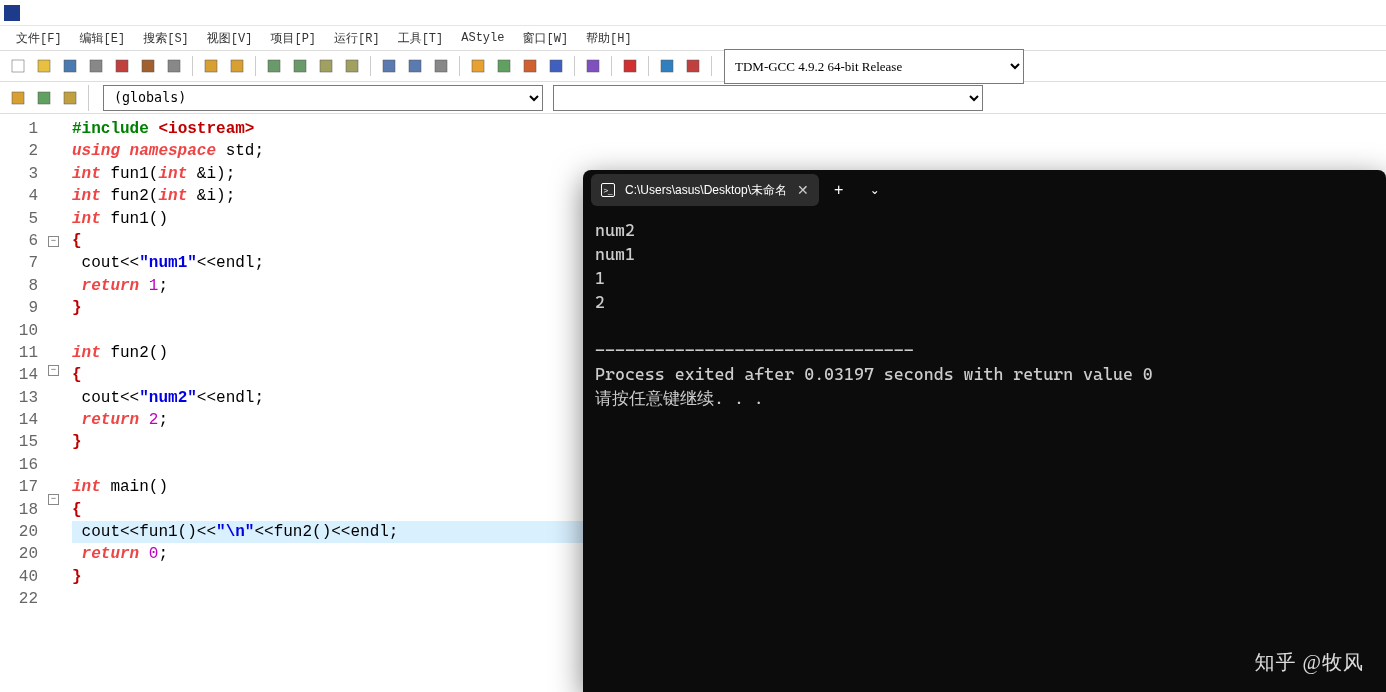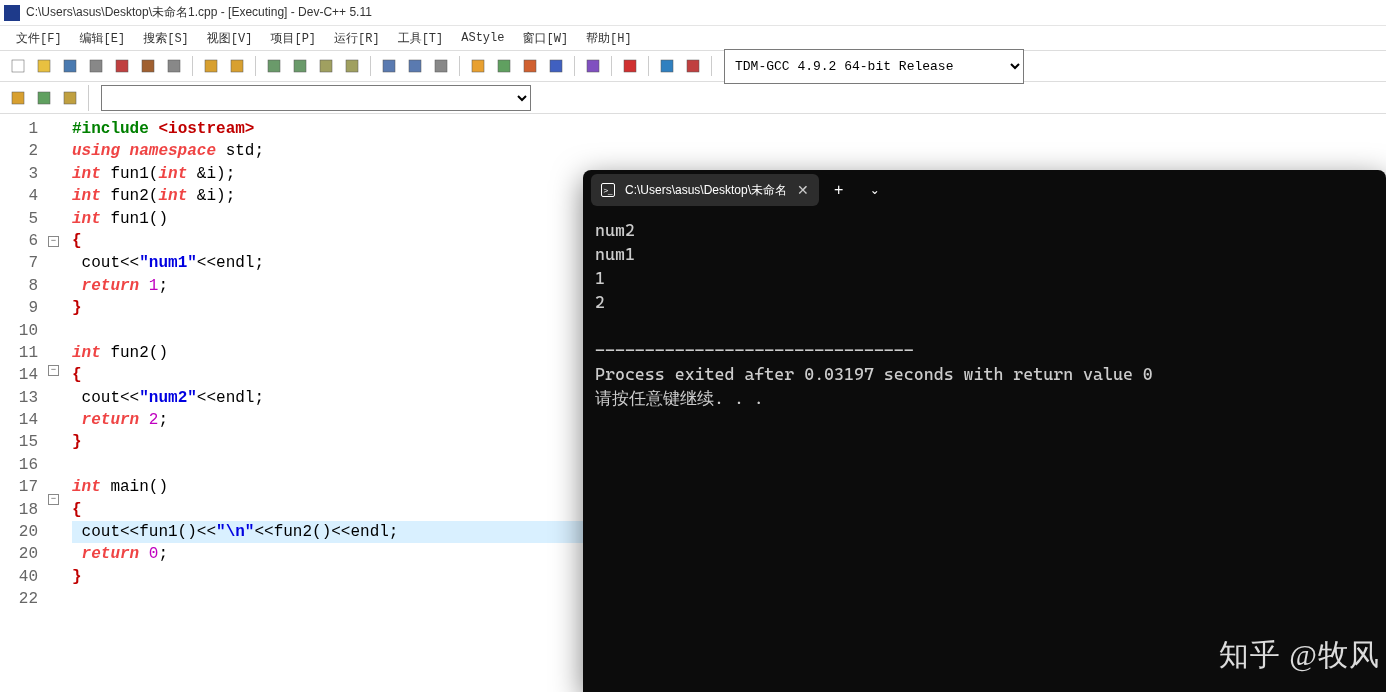--- a/index.html
+++ b/index.html
@@ -5,21 +5,21 @@
 * { margin: 0; padding: 0; box-sizing: border-box; }
 body { font-family: "Microsoft YaHei", "Segoe UI", sans-serif; font-size: 12px; background: #fff; width: 1386px; height: 692px; overflow: hidden; position: relative; }
 .titlebar { height: 26px; background: #fff; display: flex; align-items: center; padding: 0 4px; gap: 6px; border-bottom: 1px solid #e5e5e5; }
 .titlebar-icon { width: 16px; height: 16px; background: #1e3a8a; display: inline-block; }
 .titlebar-text { color: #333; font-size: 12px; }
 .menubar { height: 24px; display: flex; align-items: center; padding: 0 8px; gap: 2px; }
 .menu-item { padding: 2px 8px; cursor: pointer; color: #333; font-family: Liberation Mono, monospace; }
 .toolbar { height: 32px; display: flex; align-items: center; border-top: 1px solid #ddd; border-bottom: 1px solid #ddd; padding: 0 6px; gap: 2px; }
 .toolbar-btn { width: 24px; height: 24px; display: flex; align-items: center; justify-content: center; cursor: pointer; border: 1px solid transparent; }
 .toolbar-sep { width: 1px; height: 20px; background: #ccc; margin: 0 4px; }
-.compiler-select { margin-left: 6px; height: 35px; border: 1px solid #7a7a7a; font-family: Liberation Mono, monospace; font-size: 13px; padding: 0 22px 0 6px; min-width: 300px; background: #fff; }
+.compiler-select { margin-left: 6px; height: 35px; border: 1px solid #7a7a7a; font-family: Liberation Serif, serif; font-size: 13px; padding: 0 22px 0 6px; min-width: 300px; background: #fff; }
 .secondrow { height: 32px; display: flex; align-items: center; border-bottom: 1px solid #ddd; padding: 0 6px; gap: 4px; }
 .globals-select { flex: 0 0 440px; height: 26px; border: 1px solid #7a7a7a; font-family: monospace; padding: 0 6px; margin-left: 8px; background:#fff; }
 .spacer-select { flex: 0 0 430px; height: 26px; border: 1px solid #7a7a7a; margin-left: 6px; background:#fff; }
 .main { display: flex; height: calc(100% - 114px); }
 .sidebar { width: 110px; display: flex; flex-direction: column; border-right: 1px solid #ddd; }
 .sidebar-header { display: flex; align-items: center; height: 24px; padding: 0 4px; border-bottom: 1px solid #ddd; }
 .sidebar-label { font-size: 12px; white-space: nowrap; overflow: hidden; }
 .sidebar-nav { display:flex; gap:1px; margin-left:auto;}
 .sidebar-nav-btn { width:14px; height:16px; border:1px solid #aaa; background:#f5f5f5; font-size:9px; display:flex; align-items:center; justify-content:center; cursor:pointer;}
 .editor-area { flex: 1; display: flex; flex-direction: column; position: relative; }
@@ -39,30 +39,29 @@
 .num { color: #c000c0; }
 .br { color: #c00000; font-weight: bold; }
 .console { position: absolute; top: 170px; left: 583px; width: 803px; height: 522px; background: #0c0c0c; border-radius: 8px 8px 0 0; box-shadow: 0 8px 30px rgba(0,0,0,0.5); display:flex; flex-direction:column; }
 .console-tabbar { height: 40px; display: flex; align-items: center; padding: 0 8px; gap:4px; }
 .console-tab { background: #2d2d2d; color: #fff; height: 32px; display: flex; align-items: center; padding: 0 10px; border-radius: 6px; gap: 10px; font-size: 12px; max-width:260px; }
 .console-tab-icon { width:14px; height:14px; border:1px solid #fff; border-radius:2px; display:flex; align-items:center; justify-content:center; font-size:8px;}
 .console-tab-text { white-space:nowrap; overflow:hidden; text-overflow:ellipsis; flex:1;}
 .console-close { cursor:pointer; font-size:14px; color:#ccc;}
 .console-btn { width:32px; height:32px; color:#fff; display:flex; align-items:center; justify-content:center; cursor:pointer; font-size:16px; border-radius:4px;}
 .console-body { flex:1; padding: 8px 12px; font-family: Consolas, "Cascadia Mono", monospace; font-size: 17px; line-height: 24px; color:#ccc; white-space: pre; }
-.watermark { position: absolute; bottom: 16px; right: 6px; color: #eee; font-size: 30px; font-family:"Microsoft YaHei"; opacity:0.92; letter-spacing:1px; display:flex; align-items:center; gap:12px;}
+.watermark { position: absolute; bottom: 16px; right: 22px; color: #eee; font-size: 20px; font-family:"Microsoft YaHei"; opacity:0.92; letter-spacing:1px; display:flex; align-items:center; gap:12px;}
 .watermark-logo { font-weight: bold; font-size:26px; }
 .ic { width:16px; height:16px; display:inline-block; }
 </style>
 </head>
 <body>
 
 <div class="titlebar">
   <span class="titlebar-icon"></span>
-  <span class="titlebar-text">C:\Users\asus\Desktop\未命名1.cpp - [Executing] - Dev-C++ 5.11</span>
 </div>
 
 <div class="menubar" id="menubar">
     <div class="menu-item">文件[F]</div>
     <div class="menu-item">编辑[E]</div>
     <div class="menu-item">搜索[S]</div>
     <div class="menu-item">视图[V]</div>
     <div class="menu-item">项目[P]</div>
     <div class="menu-item">运行[R]</div>
     <div class="menu-item">工具[T]</div>
@@ -215,20 +214,23 @@
           <rect x="2" y="2" width="12" height="12" fill="#60a060" stroke="#555" stroke-width="0.5"></rect>
         </svg>
       </div>
       <div class="toolbar-btn">
         <svg class="ic" viewBox="0 0 16 16">
           <rect x="2" y="2" width="12" height="12" fill="#c0a040" stroke="#555" stroke-width="0.5"></rect>
         </svg>
       </div>
     </div>
   <div style="width:1px;height:26px;background:#ccc;margin:0 2px;"></div>
+  <select class="globals-select">
+    <option>(globals)</option>
+  </select>
   <select class="spacer-select"><option></option></select>
 </div>
 
 <div class="main">
   <div class="editor-area">
     <div class="code-container">
       <div class="gutter" id="gutter">
           <div class="code-line">1</div>
           <div class="code-line">2</div>
           <div class="code-line">3</div>

